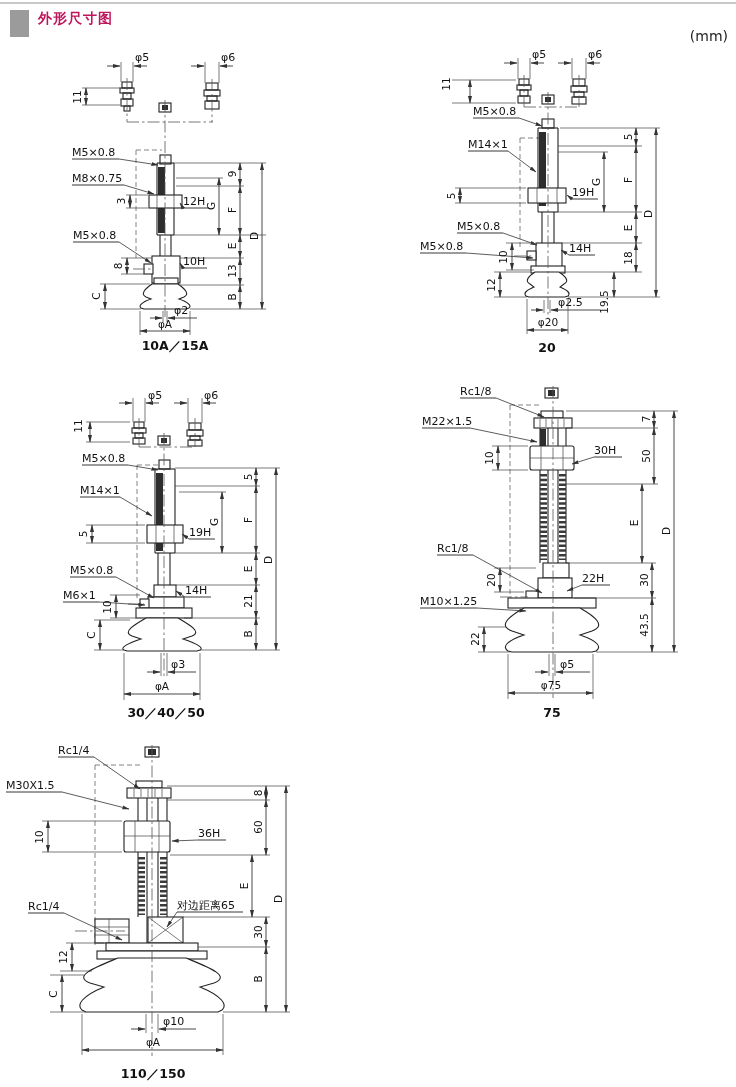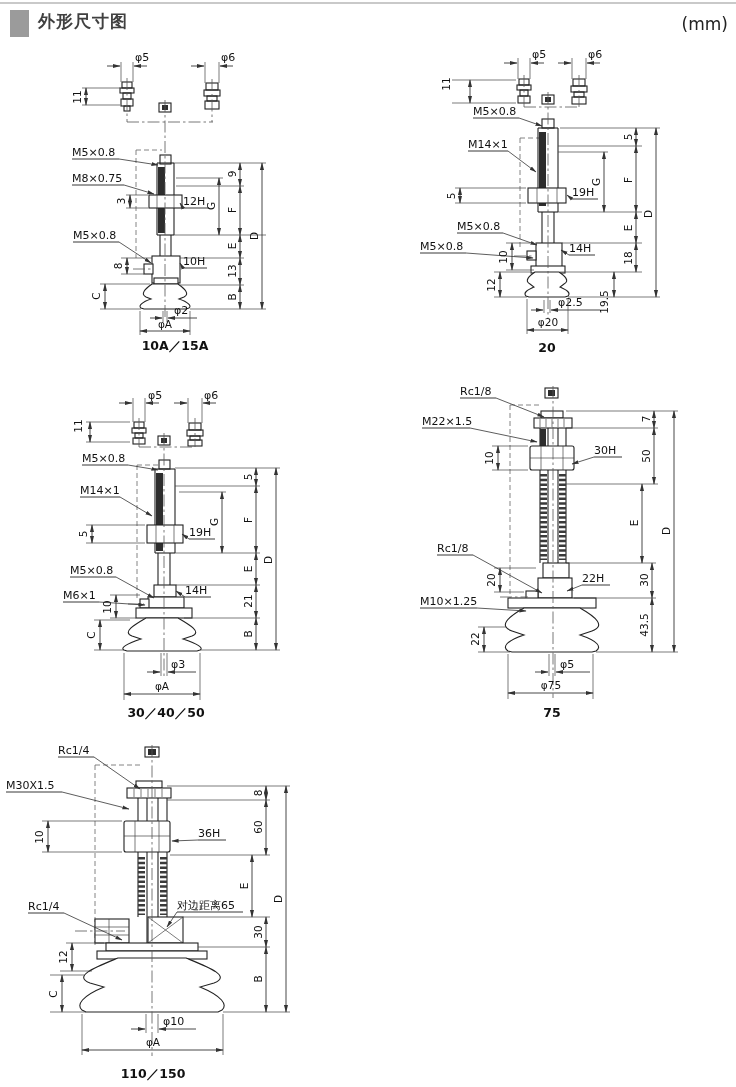--- a/index.html
+++ b/index.html
@@ -1,20 +1,20 @@
 <!DOCTYPE html>
 <html><head>
 <meta charset="utf-8">
 <style>
   html,body{margin:0;padding:0;background:#ffffff;}
   .page{position:relative;width:736px;height:1087px;background:#fff;font-family:"DejaVu Sans","Liberation Sans",sans-serif;overflow:hidden;}
   .topline{position:absolute;left:0;top:2px;width:736px;height:2px;background:#c9c9c9;}
   .hsq{position:absolute;left:10px;top:10px;width:19px;height:27px;background:#9b9b9b;}
-  .title{position:absolute;left:38px;top:10px;font-size:17px;font-weight:700;color:#404040;letter-spacing:1px;}
-  .unit{position:absolute;right:8px;top:14px;font-size:17px;color:#222;margin-left:27px;}
+  .title{position:absolute;left:38px;top:10px;font-size:14px;font-weight:700;color:#be185d;letter-spacing:1px;}
+  .unit{position:absolute;right:8px;top:28px;font-size:14px;color:#222;margin-left:27px;}
   svg{position:absolute;left:0;top:0;}
   .b{stroke:#222;stroke-width:1.1;fill:none;}
   .bf{stroke:#222;stroke-width:1.1;fill:#fff;}
   .dk{fill:#2d2d2d;stroke:none;}
   .thr{stroke:#3a3a3a;stroke-width:7;stroke-dasharray:2.5 2.2;fill:none;}
   .thin{stroke:#444;stroke-width:0.7;fill:none;}
   .dim{stroke:#333;stroke-width:0.9;fill:none;}
   .me{stroke:#333;stroke-width:0.9;fill:none;}
   .ld{stroke:#333;stroke-width:0.8;fill:none;}
   .u{stroke:#222;stroke-width:0.9;}

